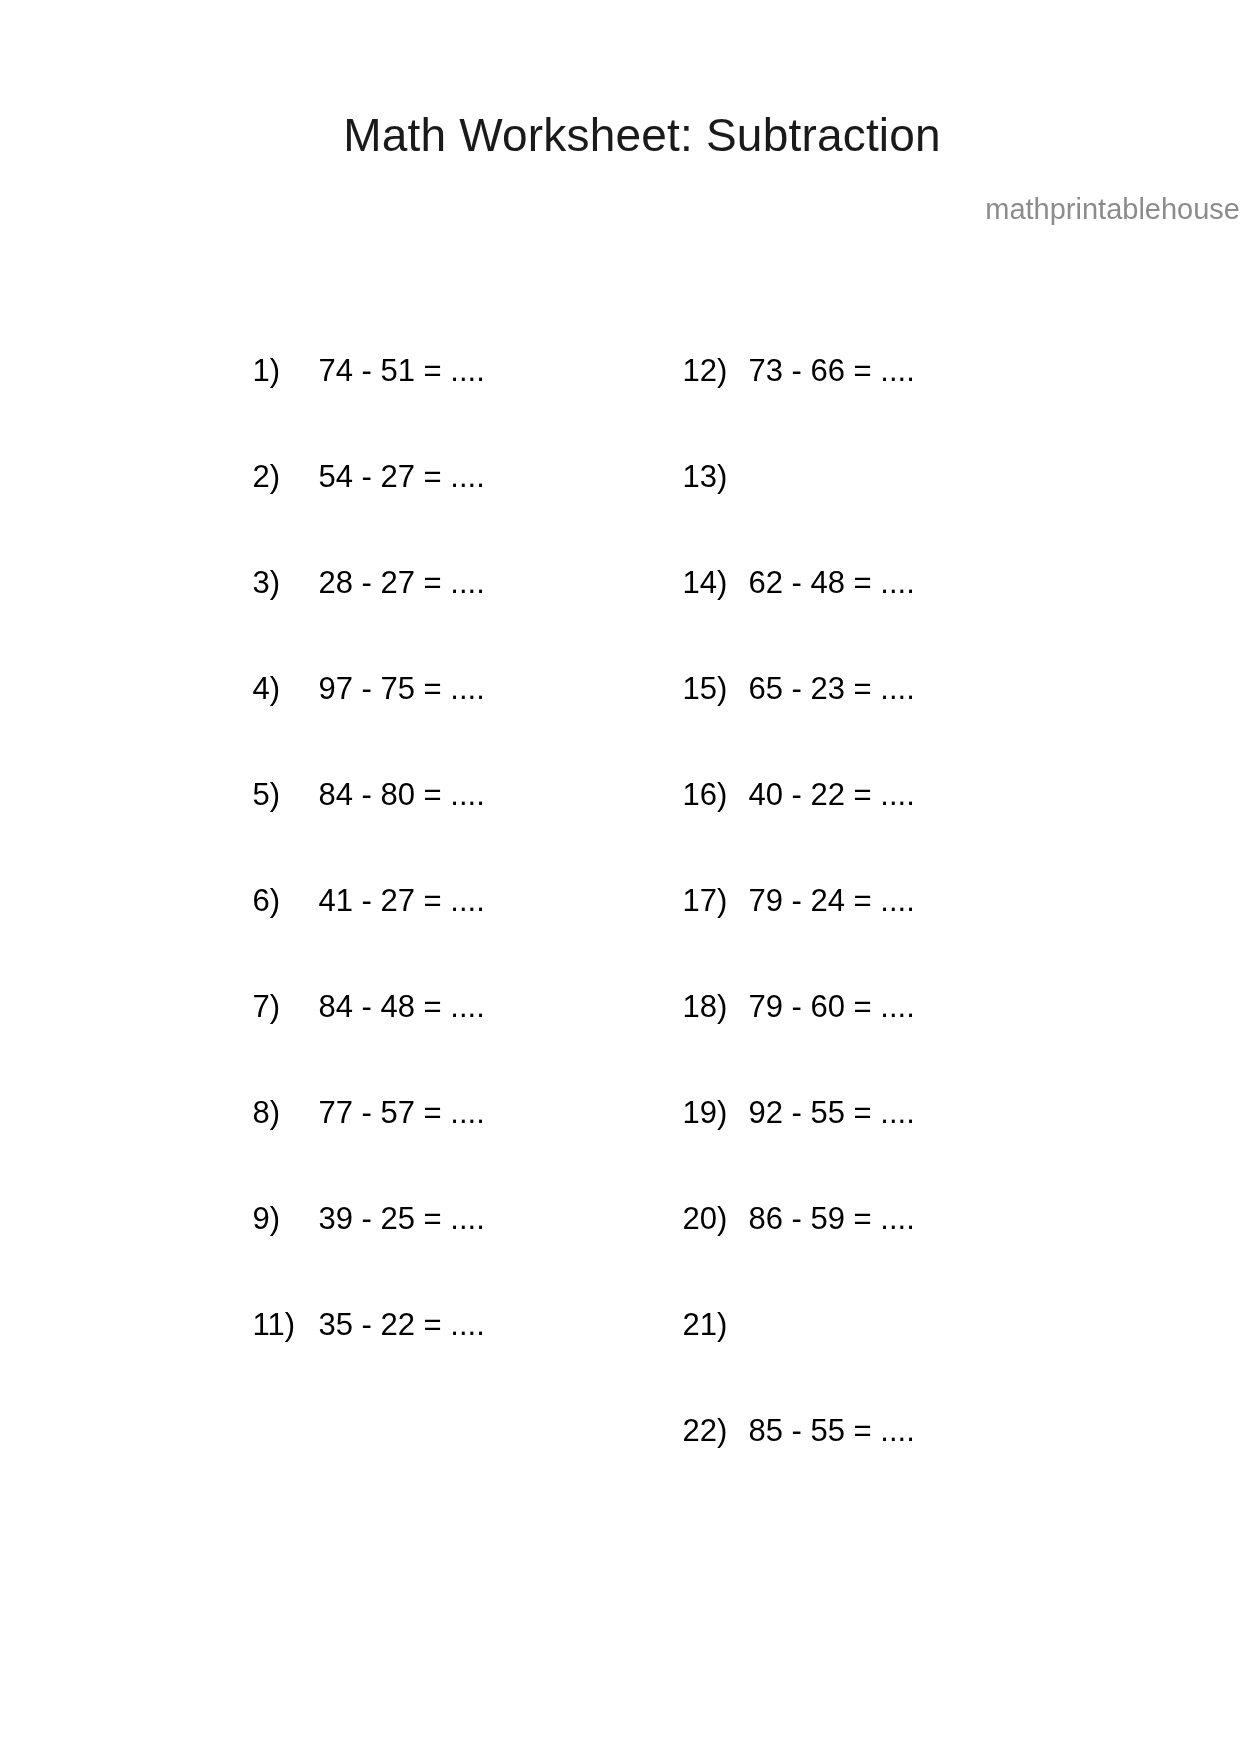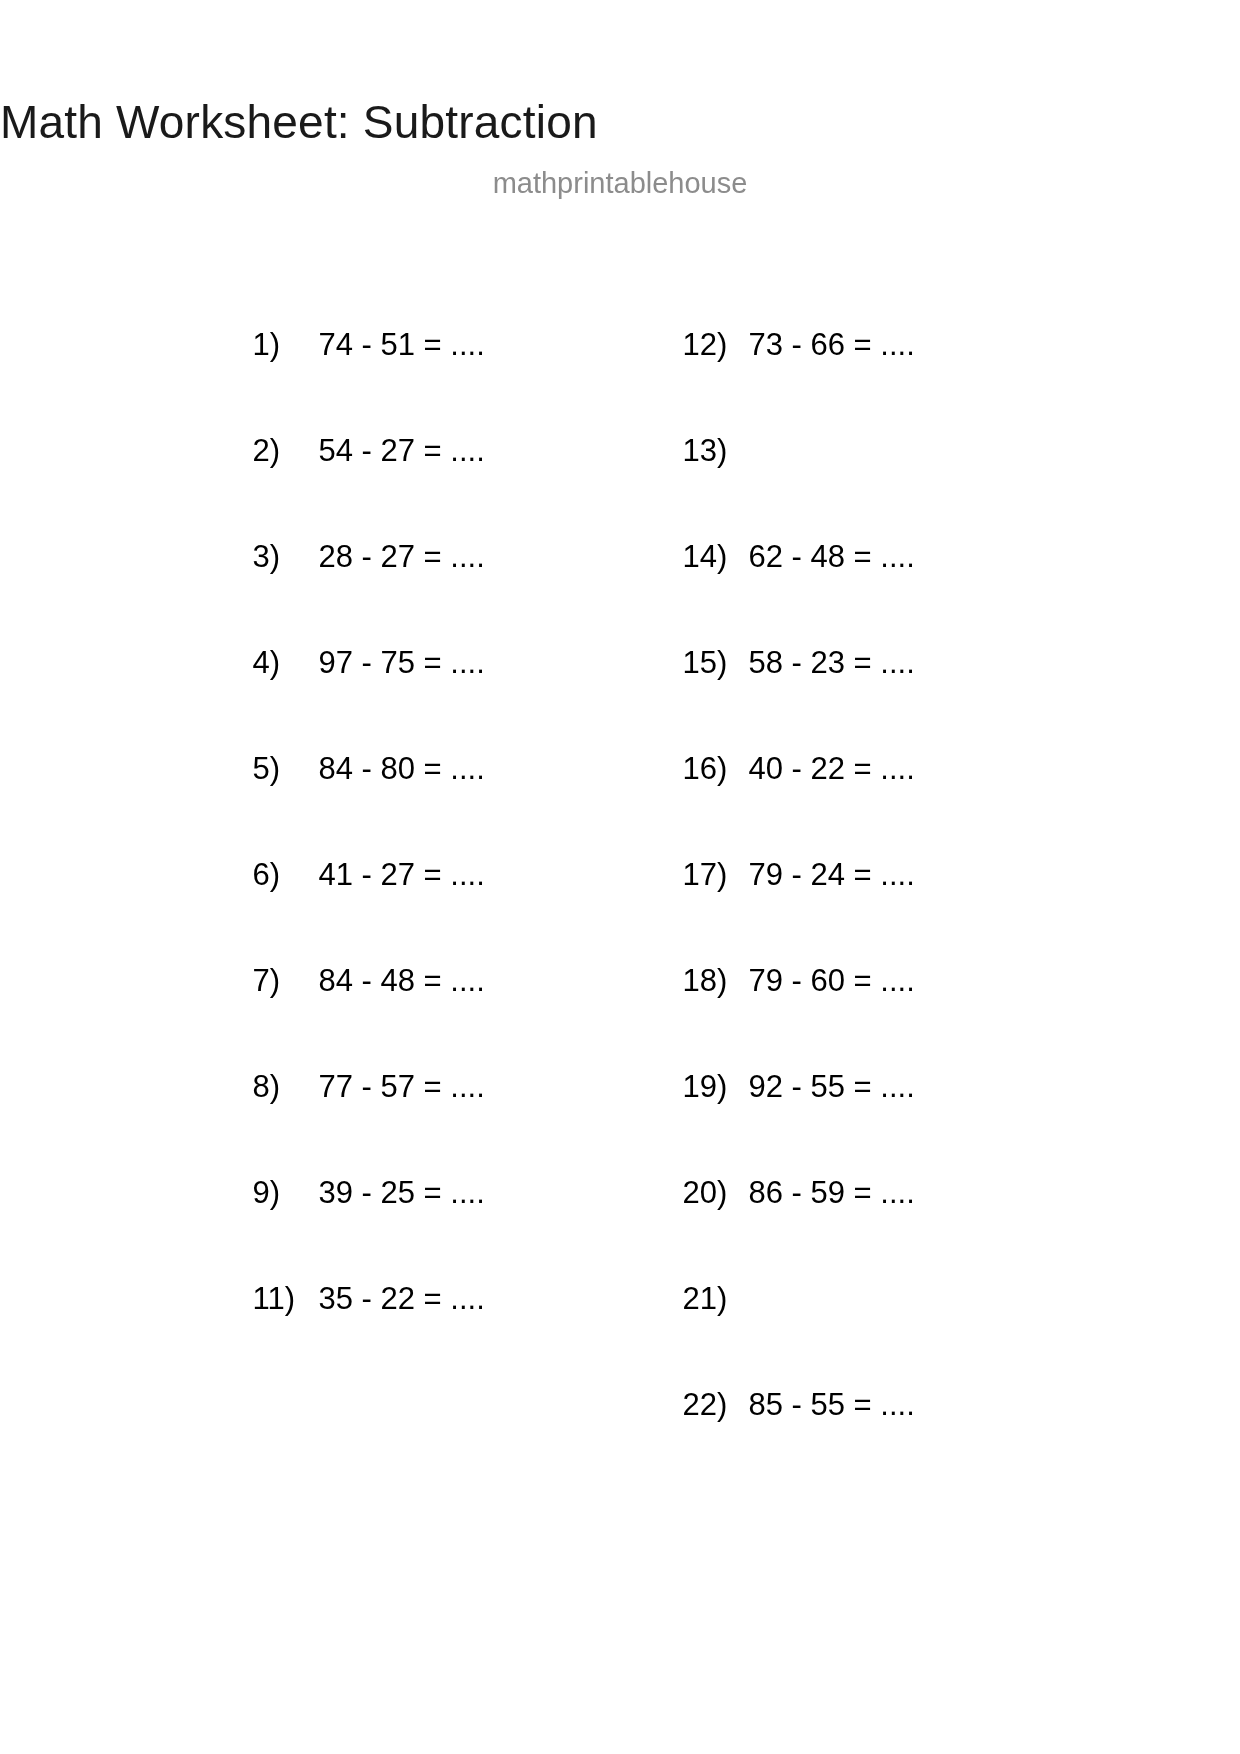--- a/index.html
+++ b/index.html
@@ -16,29 +16,31 @@
     overflow: hidden;
   }
   .page {
     width: 1240px;
     height: 1754px;
     box-sizing: border-box;
     padding: 0;
     position: relative;
   }
   .title {
+    text-align: center;
     font-size: 46px;
     font-weight: normal;
     color: #1a1a1a;
-    margin: 0;
+    margin: 13px;
     padding-top: 95px;
     letter-spacing: 0.2px;
+    padding-left: 44px;
   }
   .subtitle {
-    text-align: center;
+    text-align: right;
     font-size: 29px;
     color: #8c8c8c;
     margin: 0;
     padding-top: 18px;
     font-weight: normal;
   }
   .problems {
     margin-top: 92px;
     display: flex;
     justify-content: center;
@@ -134,21 +136,21 @@
       </div>
       <div class="problem">
         <span class="num">13)</span>
       </div>
       <div class="problem">
         <span class="num">14)</span>
         <span class="expr">62 - 48 = ....</span>
       </div>
       <div class="problem">
         <span class="num">15)</span>
-        <span class="expr">58 - 23 = ....</span>
+        <span class="expr">65 - 23 = ....</span>
       </div>
       <div class="problem">
         <span class="num">16)</span>
         <span class="expr">40 - 22 = ....</span>
       </div>
       <div class="problem">
         <span class="num">17)</span>
         <span class="expr">79 - 24 = ....</span>
       </div>
       <div class="problem">

